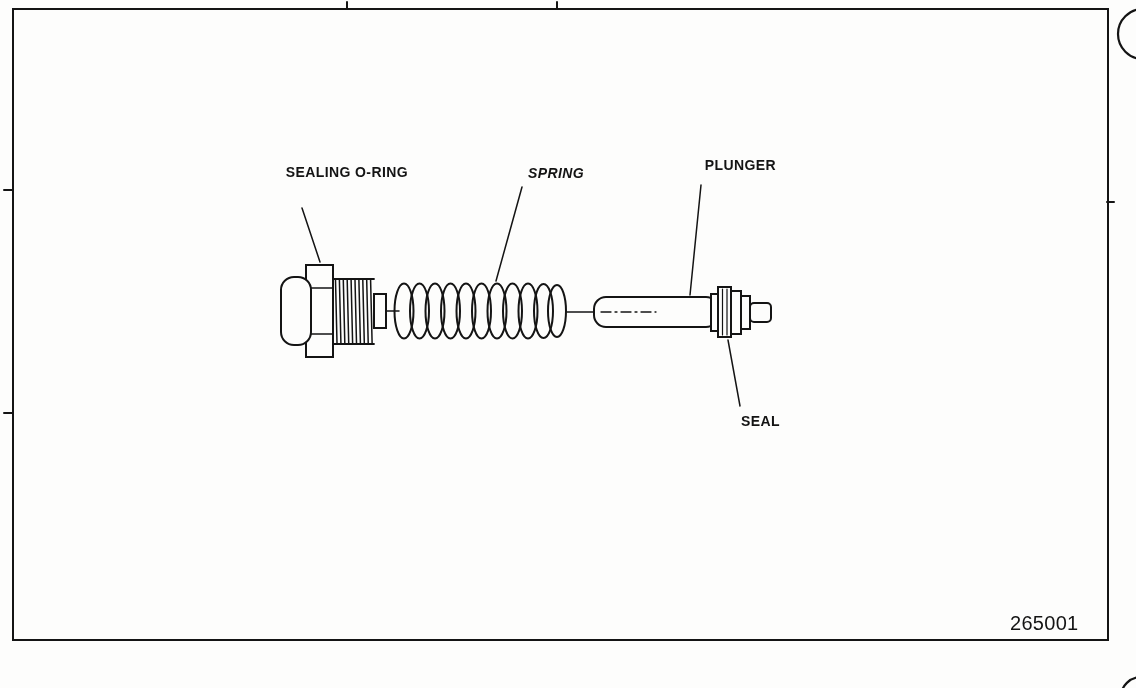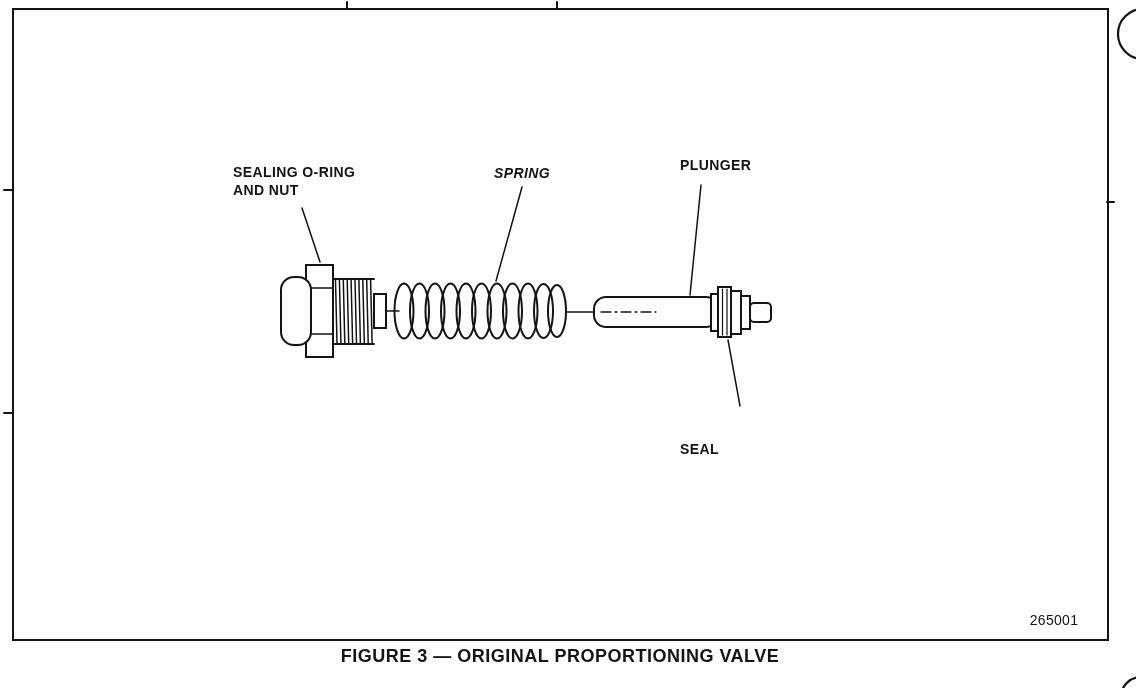--- a/index.html
+++ b/index.html
@@ -35,37 +35,37 @@
     z-index: 1;
     pointer-events: none;
   }
   .label {
     position: absolute;
     z-index: 2;
     color: #141414;
     font-weight: bold;
     font-size: 14px;
     letter-spacing: 0.4px;
-    text-align: left;
+    text-align: right;
     line-height: 1.32;
     white-space: nowrap;
   }
   .label-sealing { left: 233px; top: 163px; width: 175px; }
   .label-spring  { left: 494px; top: 164px; width: 90px; font-style: italic;  }
   .label-plunger { left: 680px; top: 156px; width: 96px;  }
-  .label-seal    { left: 680px; top: 412px; width: 70px; margin-top: 28px;  }
+  .label-seal    { left: 710px; top: 412px; width: 70px;  }
   .figure-code {
     position: absolute;
     z-index: 2;
     left: 1010px;
     top: 612px;
     width: 88px;
-    text-align: center;
+    text-align: left;
     color: #141414;
-    font-size: 14px;
+    font-size: 20px;
     font-weight: normal;
     letter-spacing: 0.3px;
   }
   .caption {
     position: absolute;
     z-index: 2;
     left: 12px;
     top: 646px;
     width: 1096px;
     text-align: center;
@@ -150,26 +150,24 @@
       <g stroke-width="2.2">
         <circle cx="1143" cy="34" r="25"></circle>
         <circle cx="1141" cy="697" r="20"></circle>
       </g>
 
     </g>
   </svg>
 
   <div class="label label-sealing">
     <div>SEALING O-RING</div>
-    <div>AND NUT</div>
   </div>
 
   <div class="label label-spring">SPRING</div>
 
   <div class="label label-plunger">PLUNGER</div>
 
   <div class="label label-seal">SEAL</div>
 
   <div class="figure-code">265001</div>
 
-  <div class="caption">FIGURE 3 — ORIGINAL PROPORTIONING VALVE</div>
 
 </div>
 
 </body></html>

